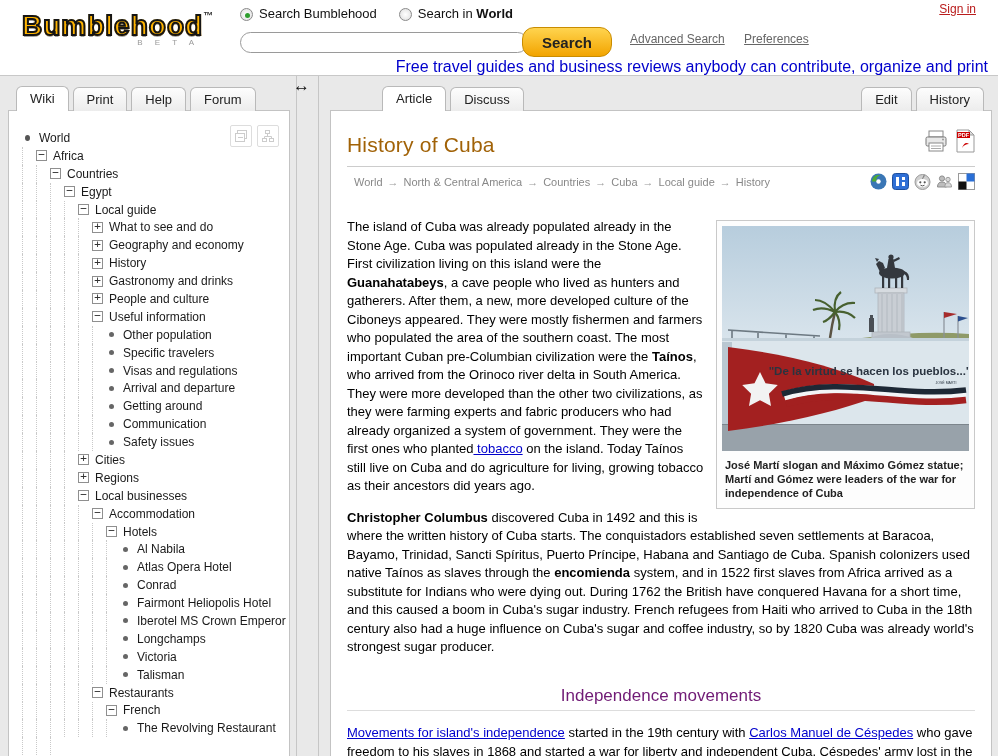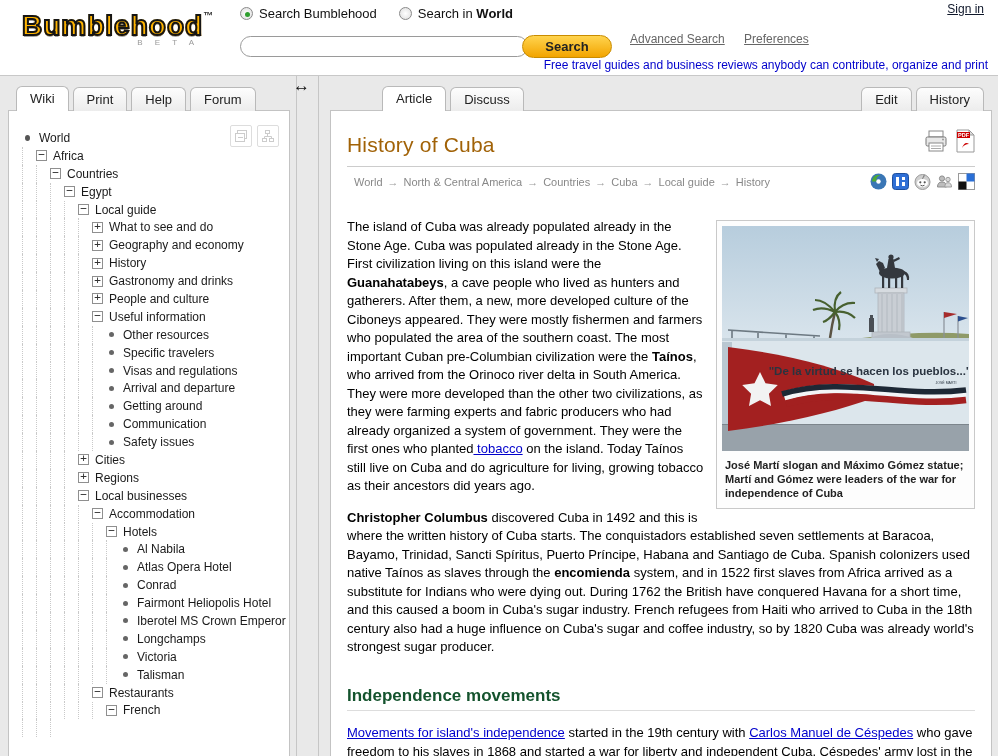--- a/index.html
+++ b/index.html
@@ -3,39 +3,39 @@
 <meta charset="utf-8">
 <style>
   * { margin:0; padding:0; box-sizing:border-box; }
   html,body { width:998px; height:756px; overflow:hidden; }
   body { font-family:"Liberation Sans", sans-serif; background:#e9e9e9; position:relative; color:#222; }
   a { color:#0000cc; }
   .clickable { cursor:pointer; }
 
   
   #header { position:absolute; top:0; left:0; width:998px; height:76px; background:#fff; border-bottom:1px solid #c8c8c8; }
-  #signin { position:absolute; top:2px; right:14px; font-size:12px; color:#0f172a; text-decoration:underline; }
+  #signin { position:absolute; top:2px; right:22px; font-size:12px; color:#b91c1c; text-decoration:underline; }
   #logo { position:absolute; top:10px; left:22px; }
   #logo-text { font-size:28px; font-weight:bold; letter-spacing:1px; color:#ffb400;
     background:linear-gradient(#ffe27a 20%, #f79b00 80%); -webkit-background-clip:text; background-clip:text;
     -webkit-text-stroke:2px #151515; text-shadow:0 2px 0 rgba(0,0,0,.35); }
   #logo-tm { font-size:10px; font-weight:bold; color:#333; vertical-align:top; -webkit-text-stroke:0; }
   #logo-beta { text-align:right; font-size:8px; letter-spacing:5px; color:#999; margin-top:-4px; padding-right:14px; }
   #search-block { position:absolute; left:240px; top:6px; }
-  .radio-row { font-size:13px; color:#111; margin-bottom:14px; display:flex; align-items:center; gap:6px; }
+  .radio-row { font-size:13px; color:#111; margin-bottom:6px; display:flex; align-items:flex-end; gap:6px; }
   .radio { width:13px; height:13px; border-radius:50%; border:1px solid #8a8a8a; background:radial-gradient(#fff,#dcdcdc); display:inline-block; position:relative; }
   .radio.sel::after { content:""; position:absolute; left:3.5px; top:3.5px; width:5px; height:5px; border-radius:50%; background:#2e9e2e; }
   .radio-label { margin-right:16px; }
   #search-row { display:flex; align-items:center; }
   #search-input { width:288px; height:21px; border:1px solid #9a9a9a; border-radius:11px; padding:0 12px; font-size:13px; outline:none; background:#fff; }
-  #search-btn { margin-left:-6px; width:90px; height:23px; border:1px solid #c98c00; border-radius:12px;
-    background:linear-gradient(#ffd44f,#f2a400); font-size:13px; font-weight:bold; color:#222; cursor:pointer; }
+  #search-btn { margin-left:-6px; width:90px; height:30px; border:1px solid #c98c00; border-radius:12px;
+    background:linear-gradient(#ffd44f,#f2a400); font-size:15px; font-weight:bold; color:#222; cursor:pointer; }
   #search-links { position:absolute; left:630px; top:32px; font-size:12px; }
   #search-links span { color:#666; text-decoration:underline; margin-right:16px; cursor:pointer; }
-  #tagline { position:absolute; right:10px; top:58px; font-size:12px; color:#0000cc; }
+  #tagline { position:absolute; right:10px; top:58px; font-size:16px; color:#0000cc; }
 
   
   .vline { position:absolute; top:76px; bottom:0; width:1px; background:#c6c6c6; }
   #resize-handle { position:absolute; left:293px; top:76px; font-size:17px; font-weight:bold; color:#111; cursor:ew-resize; }
 
   
   .tabrow { position:absolute; top:86px; height:25px; display:flex; align-items:flex-end; z-index:3; }
   .tab { height:24px; padding:4px 13px 0; border:1px solid #b9b9b9; border-bottom:none; border-radius:6px 6px 0 0;
     background:linear-gradient(#fdfdfd,#ececec); font-size:13px; color:#222; margin-right:4px; cursor:pointer; }
   .tab.active { background:#fff; height:25px; position:relative; z-index:4; }
@@ -68,21 +68,21 @@
   #share-icons { display:flex; gap:5px; align-items:center; }
   .shicon { width:17px; height:17px; display:block; cursor:pointer; }
 
   #article-body { padding:28px 8px 0; font-size:13px; line-height:18.5px; color:#000; }
   #article-body p { margin-bottom:13px; }
   #article-body b { font-weight:bold; }
   #article-body a.lnk { color:#0000cc; text-decoration:underline; cursor:pointer;text-align:center; }
   #figure-box { float:right; width:259px; border:1px solid #c9c9c9; background:#fdfdfd; padding:5px; margin:2px 0 8px 12px; }
   #figure-img { width:247px; height:225px; display:block; }
   #figure-caption { font-size:11px; line-height:14px; font-weight:bold; color:#222; padding:7px 3px 3px; }
-  #section-heading { font-size:17px; color:#14532d; margin:30px 0 0; font-weight:bold; }
+  #section-heading { font-size:17px; color:#701a75; margin:30px 0 0; font-weight:normal;text-align:center; }
   #section-hr { border:none; border-top:1px solid #ddd; margin:5px 0 13px; }
 </style>
 </head>
 <body>
 
 <div id="header">
   <span id="signin">Sign in</span>
   <div id="logo">
     <div><span id="logo-text">Bumblehood</span><span id="logo-tm">™</span></div>
     <div id="logo-beta">B E T A</div>
@@ -220,21 +220,21 @@
         <span class="tlabel">Useful information</span>
       </div>
       <div class="trow">
         <span class="ind"></span>
         <span class="ind"></span>
         <span class="ind"></span>
         <span class="ind"></span>
         <span class="ind"></span>
         <span class="ind"></span>
         <span class="tico tdot"></span>
-        <span class="tlabel">Other resources</span>
+        <span class="tlabel">Other population</span>
       </div>
       <div class="trow">
         <span class="ind"></span>
         <span class="ind"></span>
         <span class="ind"></span>
         <span class="ind"></span>
         <span class="ind"></span>
         <span class="ind"></span>
         <span class="tico tdot"></span>
         <span class="tlabel">Specific travelers</span>
@@ -431,20 +431,31 @@
       </div>
       <div class="trow">
         <span class="ind"></span>
         <span class="ind"></span>
         <span class="ind"></span>
         <span class="ind"></span>
         <span class="ind"></span>
         <span class="ind"></span>
         <span class="tico">−</span>
         <span class="tlabel">French</span>
+      </div>
+      <div class="trow">
+        <span class="ind"></span>
+        <span class="ind"></span>
+        <span class="ind"></span>
+        <span class="ind"></span>
+        <span class="ind"></span>
+        <span class="ind"></span>
+        <span class="ind"></span>
+        <span class="tico tdot"></span>
+        <span class="tlabel">The Revolving Restaurant</span>
       </div>
       <div class="trow">
         <span class="ind"></span>
         <span class="ind"></span>
         <span class="ind"></span>
       </div>
     </div>
 </div>
 
 <div id="ctabs-left" class="tabrow">

